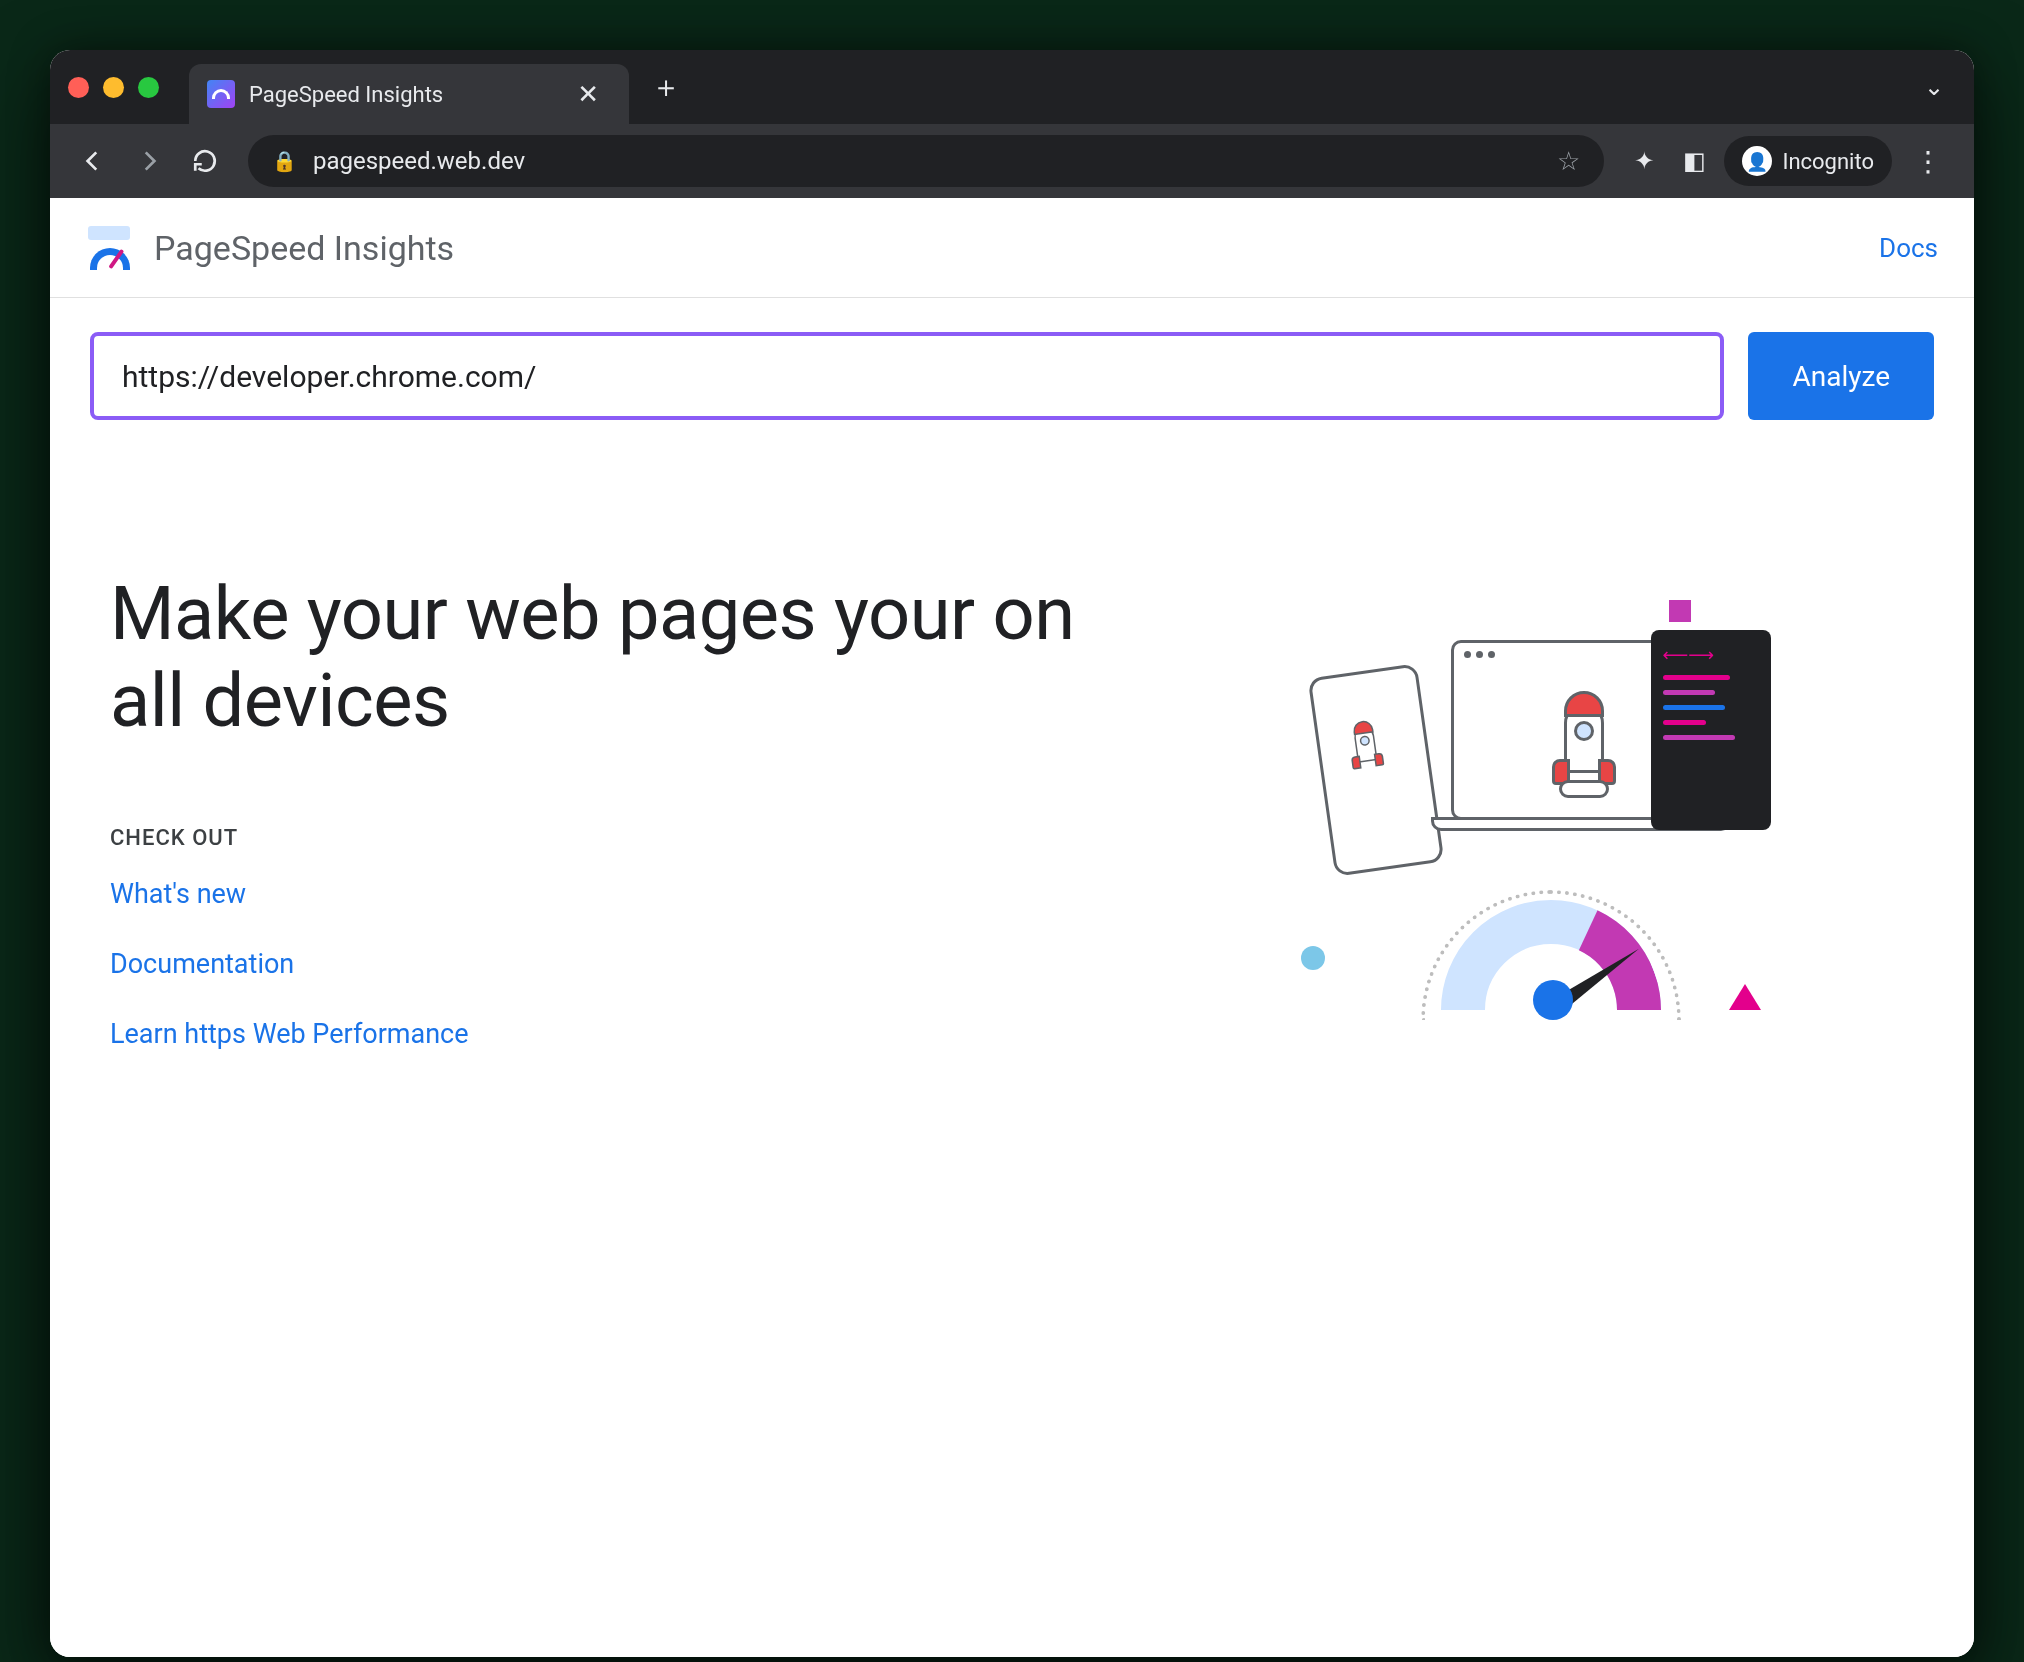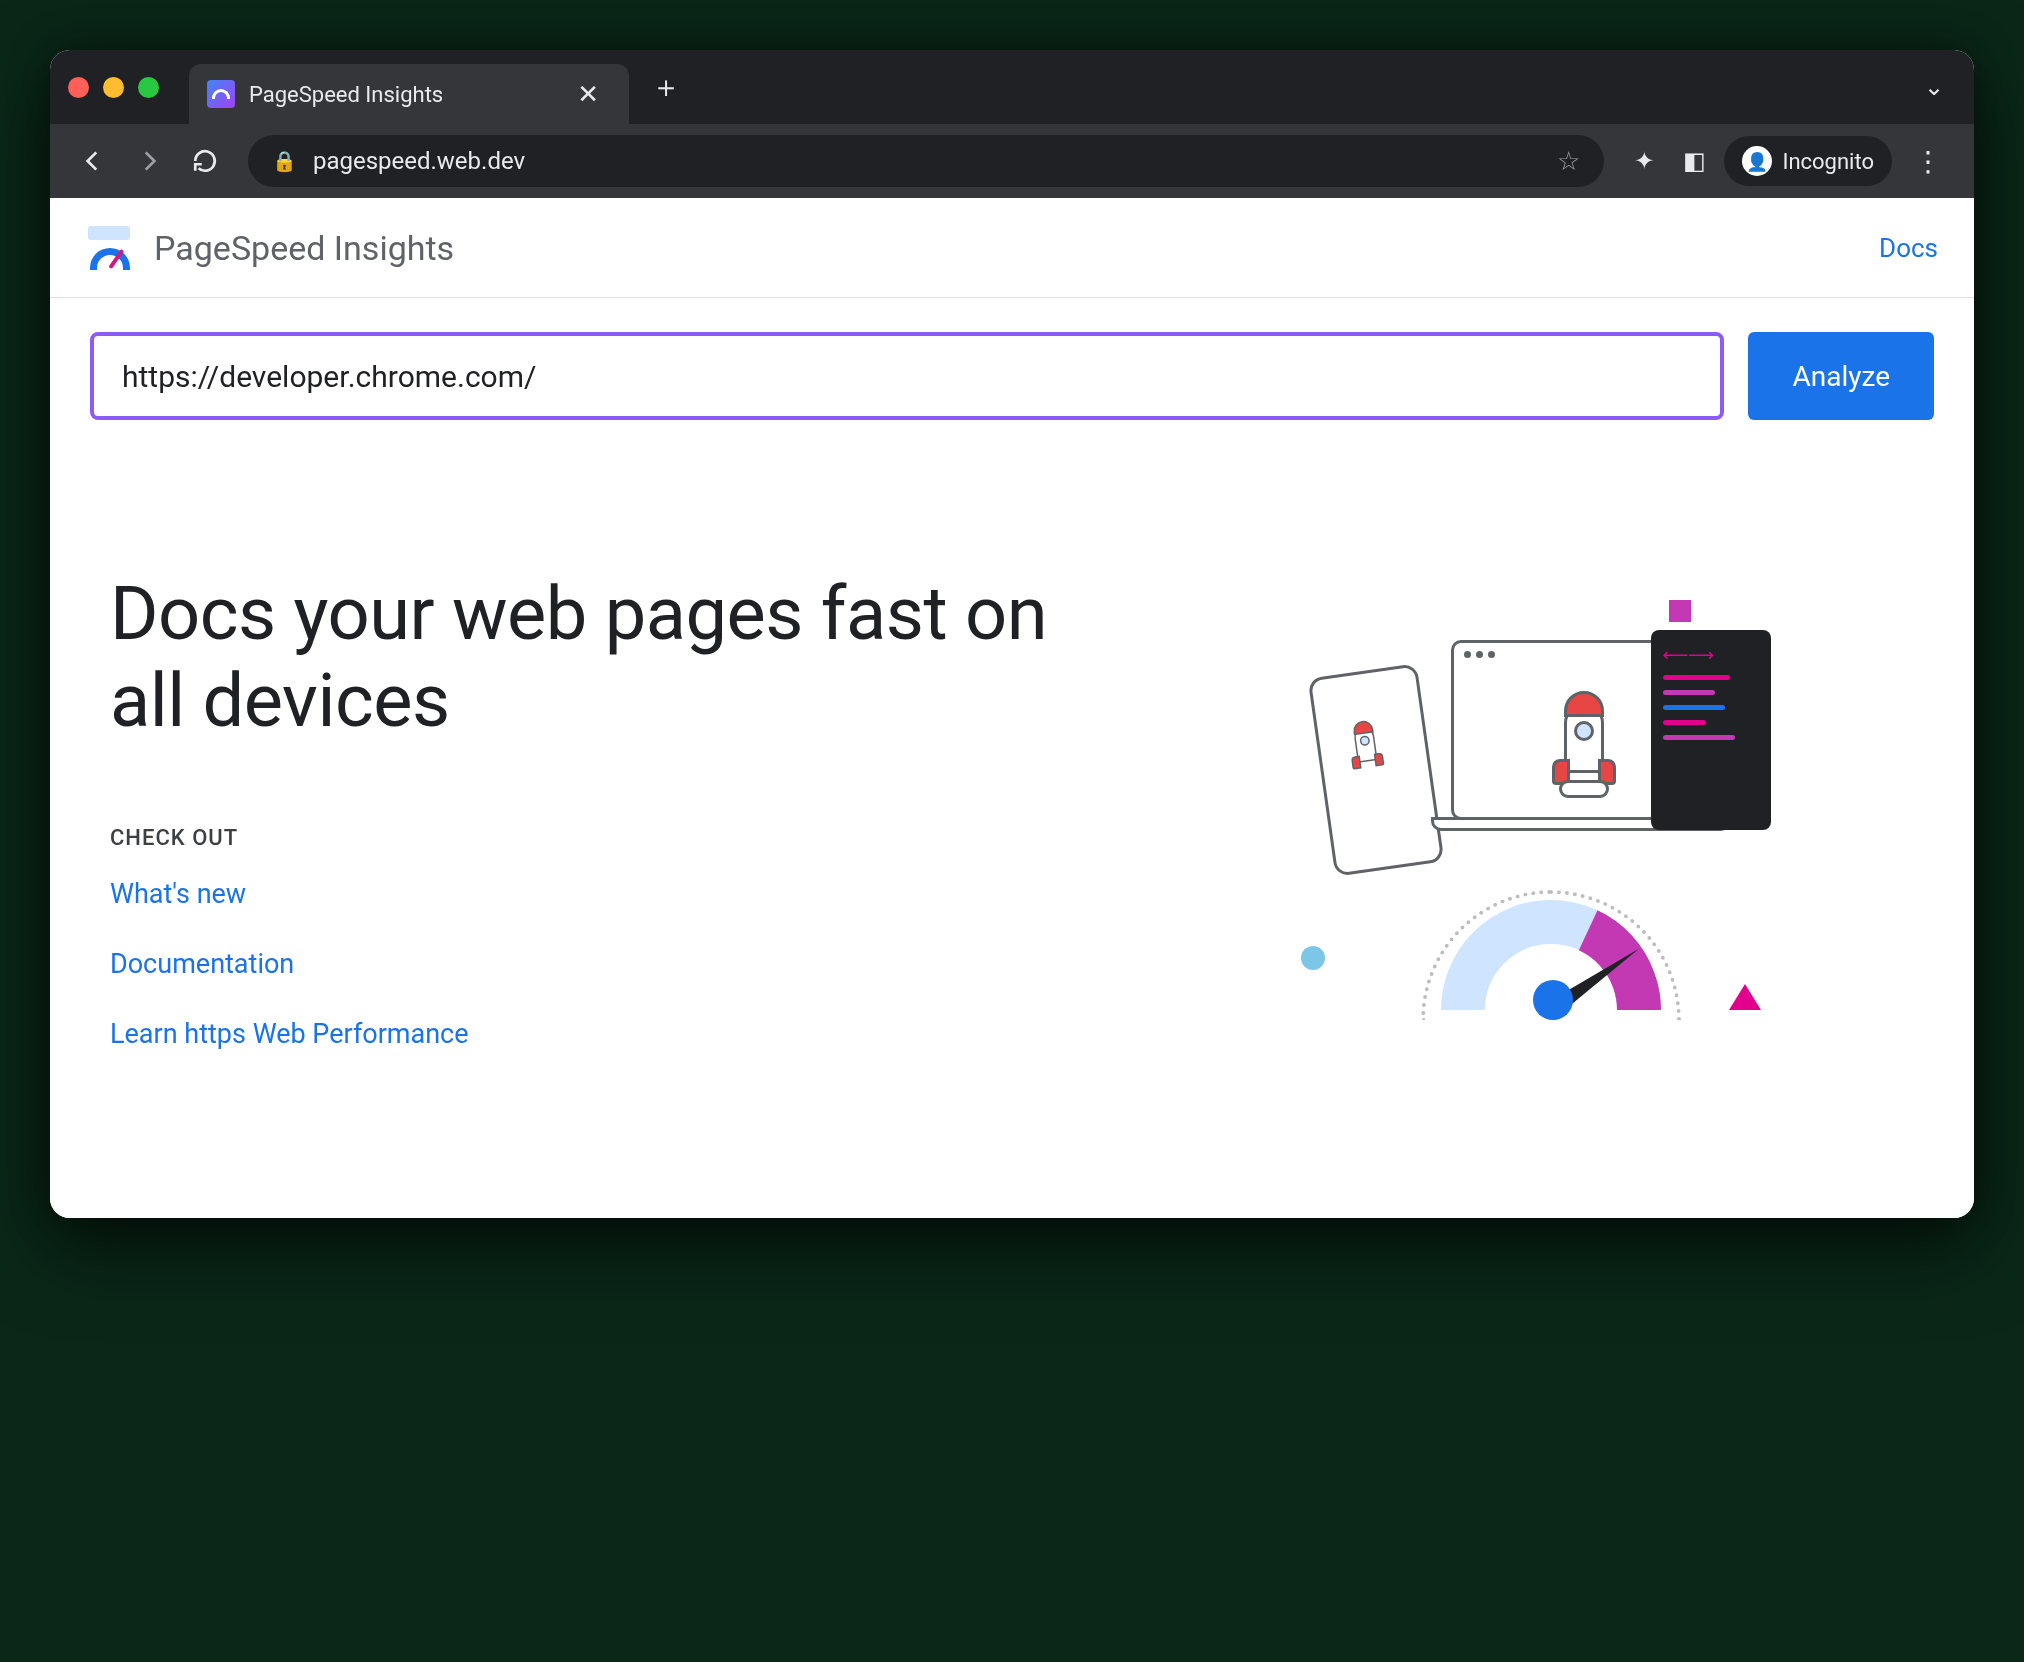--- a/index.html
+++ b/index.html
@@ -5,21 +5,21 @@
   * { box-sizing: border-box; margin: 0; padding: 0; }
   body {
     font-family: -apple-system, BlinkMacSystemFont, "Segoe UI", Roboto, Arial, sans-serif;
     background: #0a2818;
     width: 2024px;
     height: 1662px;
     padding: 50px;
   }
   .window {
     width: 1924px;
-    height: 1168px;
+    height: 1607px;
     background: #fff;
     border-radius: 20px;
     overflow: hidden;
     box-shadow: 0 30px 80px rgba(0,0,0,0.6), 0 0 40px rgba(0,0,0,0.4);
     display: flex;
     flex-direction: column;
   }
   
   .titlebar {
     background: #202124;
@@ -284,21 +284,21 @@
 
     <div class="analyze-row">
       <div class="url-box">
         <input type="text" value="https://developer.chrome.com/" style="">
       </div>
       <button class="analyze-btn">Analyze</button>
     </div>
 
     <div class="hero">
       <div class="hero-left">
-        <h1 class="headline">Docs your web pages fast on all devices</h1>
+        <h1 class="headline">Make your web pages your on all devices</h1>
         <div class="checkout-label">CHECK OUT</div>
         <div class="links">
           <a>What's new</a>
           <a>Documentation</a>
           <a>Learn https Web Performance</a>
         </div>
       </div>
       <div class="hero-right">
         <div class="illus">
           <div class="sq-magenta"></div>

